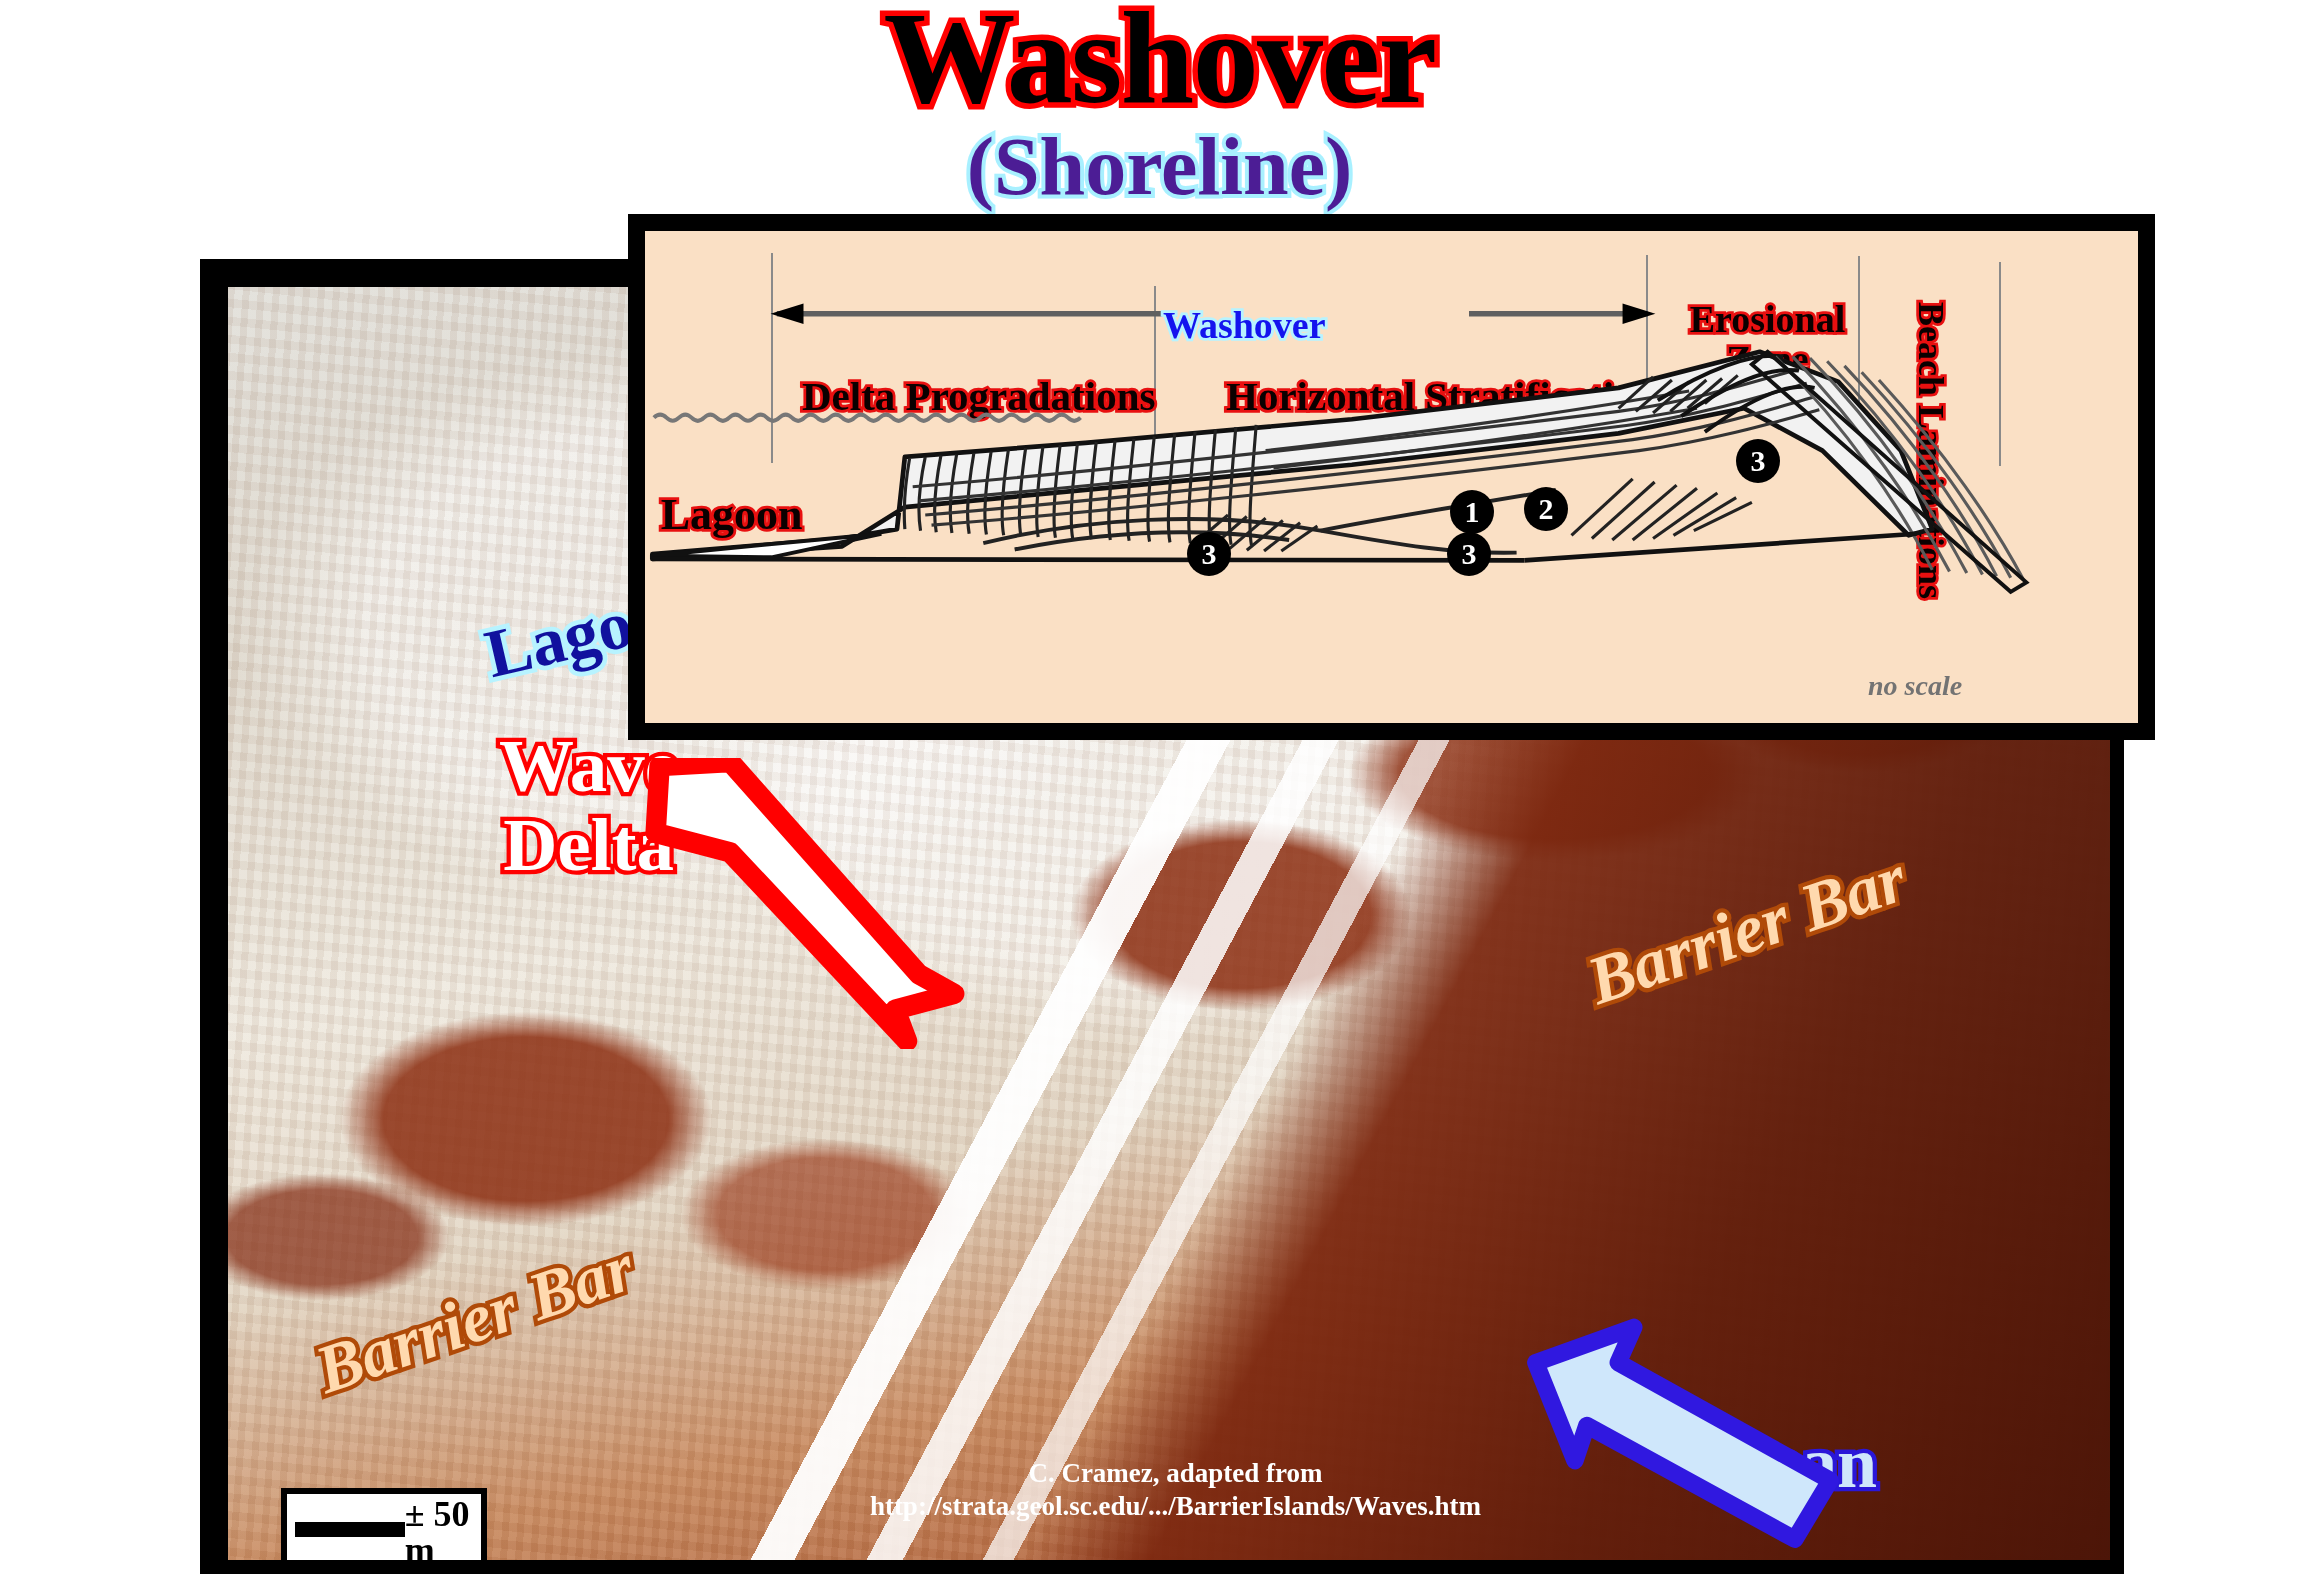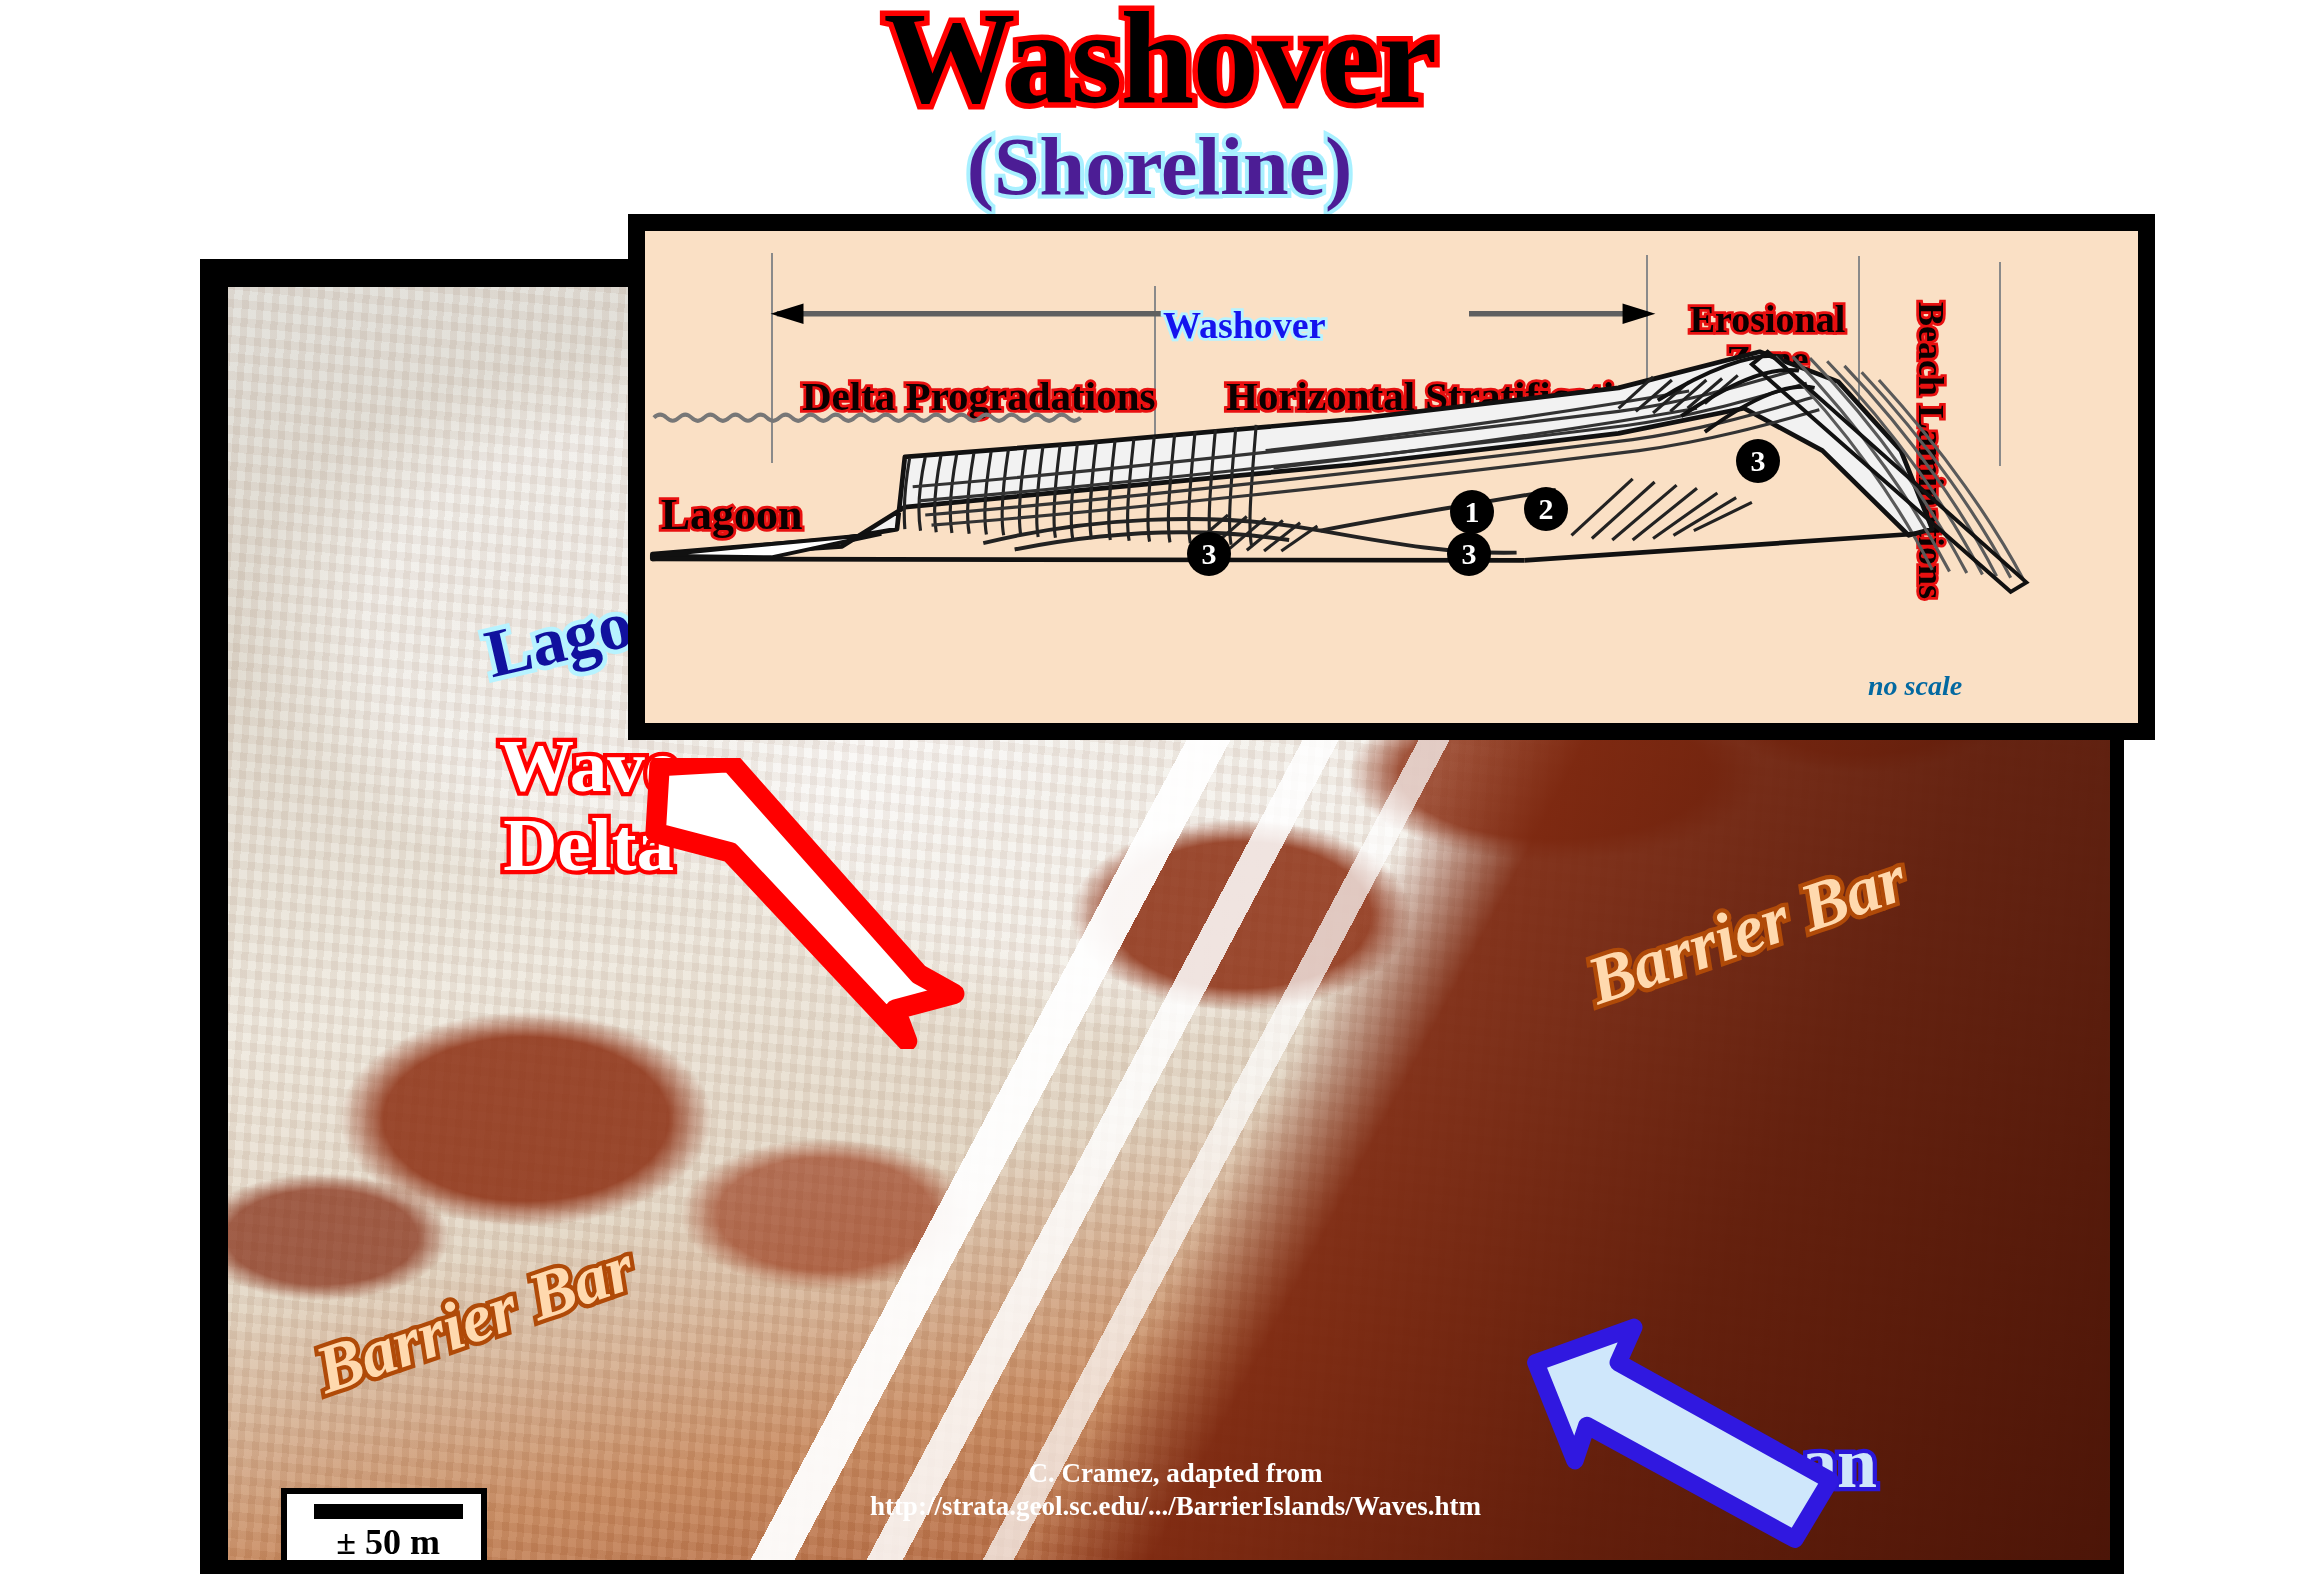--- a/index.html
+++ b/index.html
@@ -70,21 +70,21 @@
     -webkit-text-stroke:8.6px #2a17d8;paint-order:stroke fill;}
 
   
   #arrow-red{position:absolute;left:408px;top:471px;width:330px;height:291px;}
   
   #arrow-blue{position:absolute;left:1288px;top:1001px;width:330px;height:267px;}
 
   
   #scalebar{position:absolute;left:53px;top:1201px;width:206px;height:88px;
     background:#ffffff;border:6.3px solid #000000;box-sizing:border-box;
-    display:flex;flex-direction:column;align-items:center;justify-content:center;padding-left:8px;}
+    display:flex;flex-direction:row;align-items:center;justify-content:center;padding-left:8px;}
   #scalebar .bar{width:149px;height:15px;background:#000000;margin-bottom:4.7px;}
   #scalebar .txt{font-size:36px;font-weight:bold;color:#000000;
     font-family:"Liberation Serif",serif;line-height:1;}
 
   
   #credit{position:absolute;left:0;top:1170px;width:1895px;text-align:center;
     color:#ffffff;font-weight:bold;font-size:27px;line-height:1.22;
     font-family:"Liberation Serif",serif;}
 
   
@@ -97,21 +97,21 @@
   .redout{color:#0a0000;-webkit-text-stroke:5.5px #e81010;paint-order:stroke fill;}
   .blueout{color:#1414ee;-webkit-text-stroke:5.5px #b7f3ff;paint-order:stroke fill;}
 
   #d-delta{left:157px;top:144px;font-size:41px;}
   #d-horiz{left:581px;top:144px;font-size:41px;}
   #d-washover{left:518px;top:75px;font-size:38px;}
   #d-eros{left:1021px;top:69px;font-size:38px;text-align:center;width:165px;margin-left:19px;}
   #d-beachlam{left:1266px;top:71px;font-size:36px;
     writing-mode:vertical-rl;text-orientation:mixed;}
   #d-lagoon{left:15.7px;top:261px;font-size:44px;}
-  #d-noscale{left:1223px;top:440px;font-size:28px;font-style:italic;color:#0369a1;font-weight:bold;}
+  #d-noscale{left:1223px;top:440px;font-size:28px;font-style:italic;color:#737373;font-weight:bold;}
 
   .tick{position:absolute;width:2.4px;background:#8a8a8a;}
   .numcircle{position:absolute;width:44px;height:44px;border-radius:50%;
     background:#000;color:#fff;font-weight:bold;font-size:30px;
     display:flex;align-items:center;justify-content:center;
     font-family:"Liberation Serif",serif;}
 </style>
 </head>
 <body>
 

